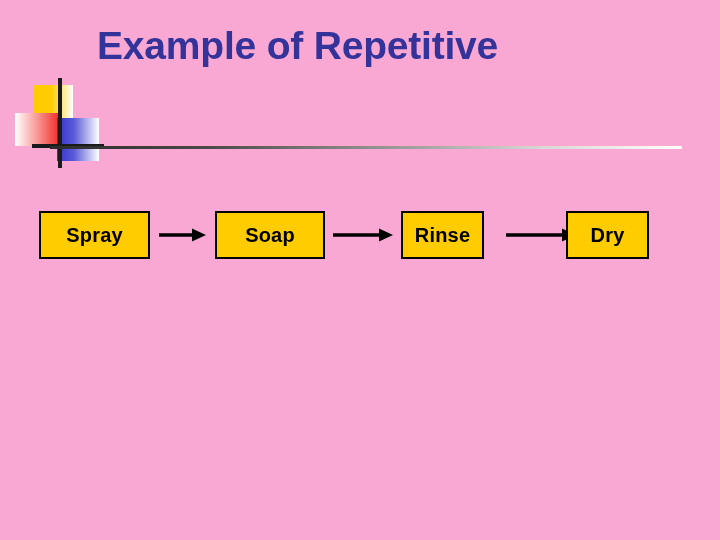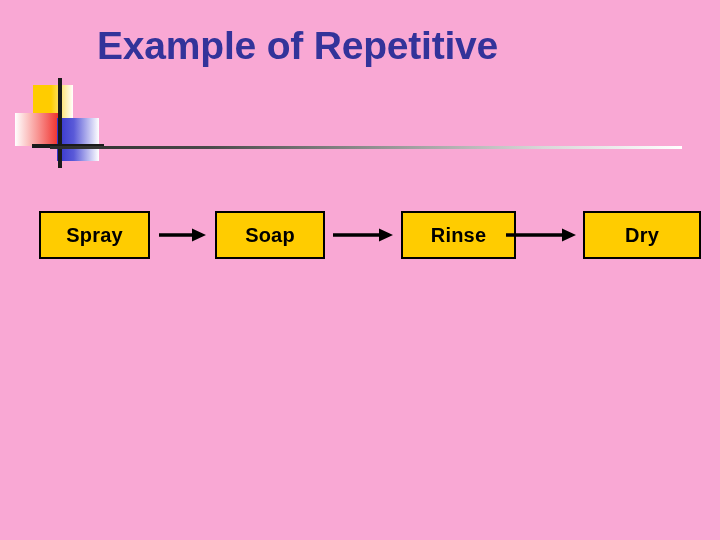--- a/index.html
+++ b/index.html
@@ -157,29 +157,29 @@
     <div class="pbox" style="left:215px; width:110px;justify-content:center;">
       <span>Soap</span>
     </div>
 
     <div class="arrow" style="left:333px; width:60px;">
       <svg width="60" height="14" viewBox="0 0 60 14">
         <path d="M0,5.2 L46,5.2 L46,0.5 L60,7 L46,13.5 L46,8.8 L0,8.8 Z" fill="#000000"></path>
       </svg>
     </div>
 
-    <div class="pbox" style="left:401px; width:115px;">
+    <div class="pbox" style="left:401px; width:83px;">
       <span>Rinse</span>
     </div>
 
     <div class="arrow" style="left:506px; width:70px;">
       <svg width="70" height="14" viewBox="0 0 70 14">
         <path d="M0,5.2 L56,5.2 L56,0.5 L70,7 L56,13.5 L56,8.8 L0,8.8 Z" fill="#000000"></path>
       </svg>
     </div>
 
-    <div class="pbox" style="left:583px; width:118px;">
+    <div class="pbox" style="left:566px; width:83px;">
       <span>Dry</span>
     </div>
 
   </div>
 
 </div>
 
 </body></html>

